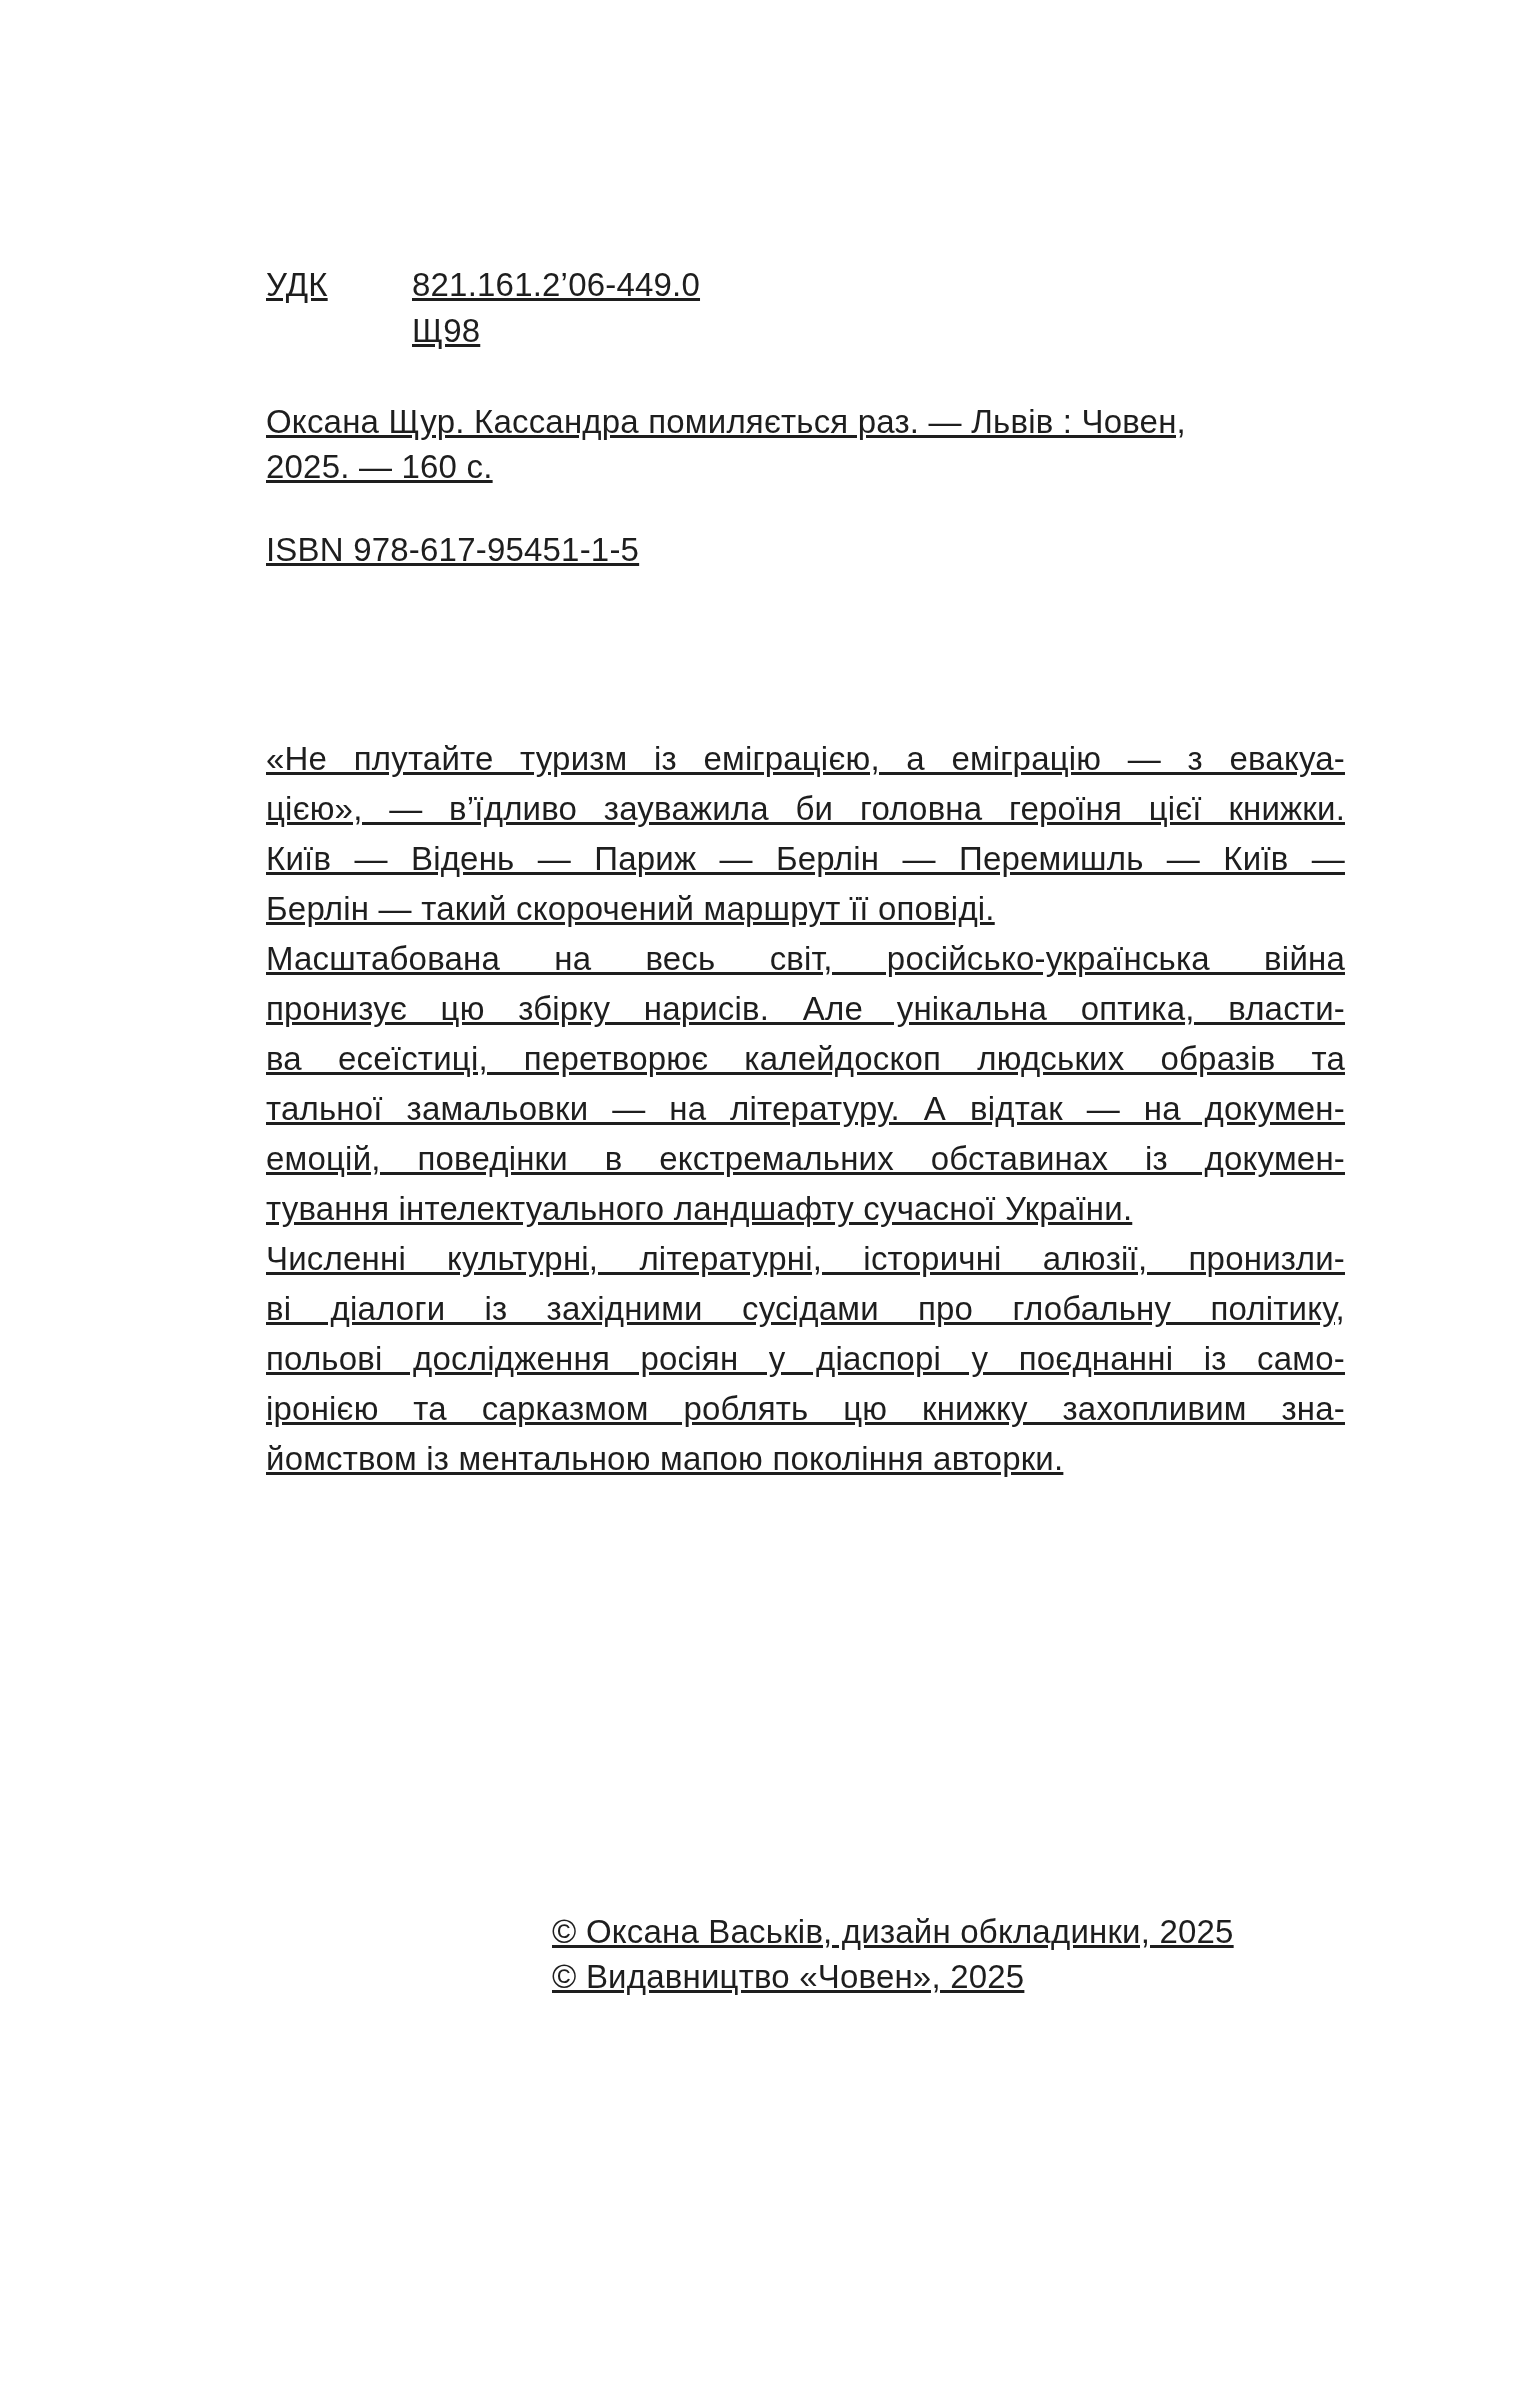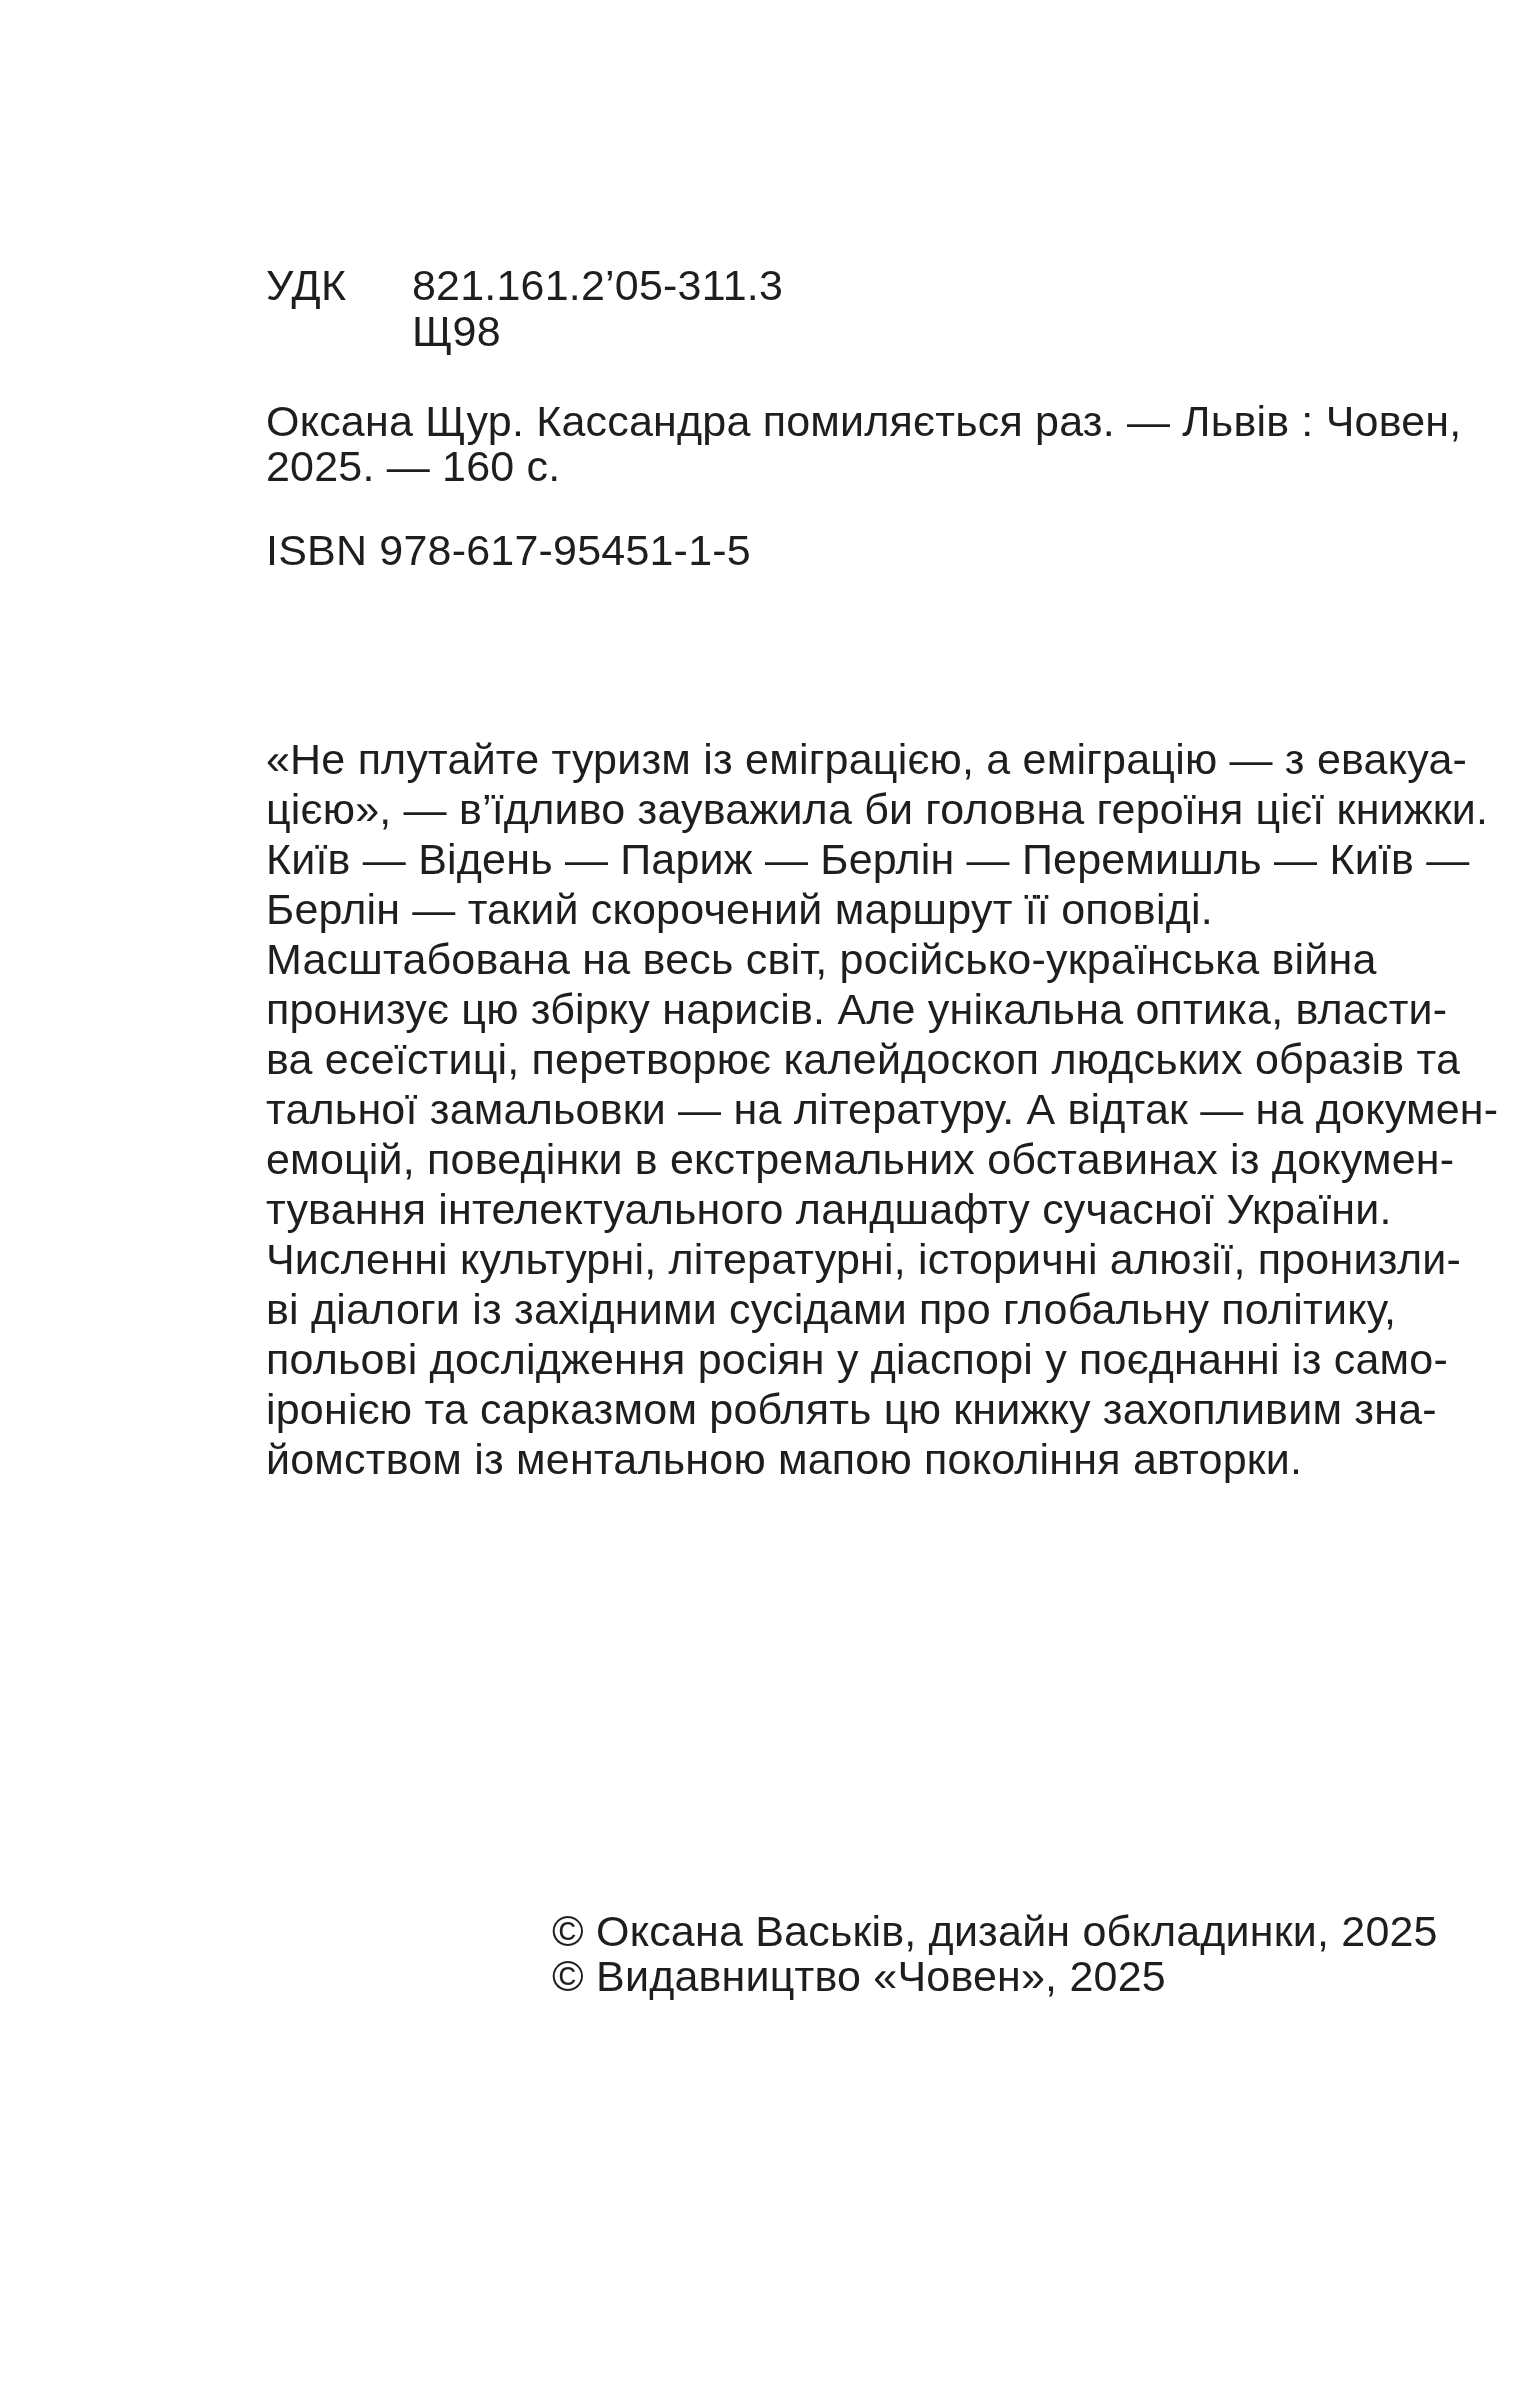--- a/index.html
+++ b/index.html
@@ -16,24 +16,25 @@
       color: #1e1e1e;
     }
     .page {
       position: absolute;
       left: 0; top: 0;
       width: 1536px;
       height: 2389px;
       background: #ffffff;
     }
     .txt {
-      font-size: 43px;
+      font-size: 33px;
       line-height: 38px;
       letter-spacing: 0.2px;
       white-space: nowrap;
+      text-decoration: underline;
     }
     
     .udk {
       position: absolute;
       left: 266px;
       top: 262px;
       display: flex;
     }
     .udk-label {
       width: 146px;
@@ -95,21 +96,21 @@
     }
   </style>
 </head>
 <body>
 
 <div class="page">
 
   <div class="udk txt">
     <span class="udk-label">УДК</span>
     <div class="udk-values">
-      <span>821.161.2’05-311.3</span>
+      <span>821.161.2’06-449.0</span>
       <span>Щ98</span>
     </div>
   </div>
 
   <div class="biblio txt">
     <span class="line">Оксана Щур. Кассандра помиляється раз. — Львів : Човен,</span>
     <span class="line">2025. — 160 с.</span>
   </div>
 
   <div class="isbn txt">ISBN 978-617-95451-1-5</div>

